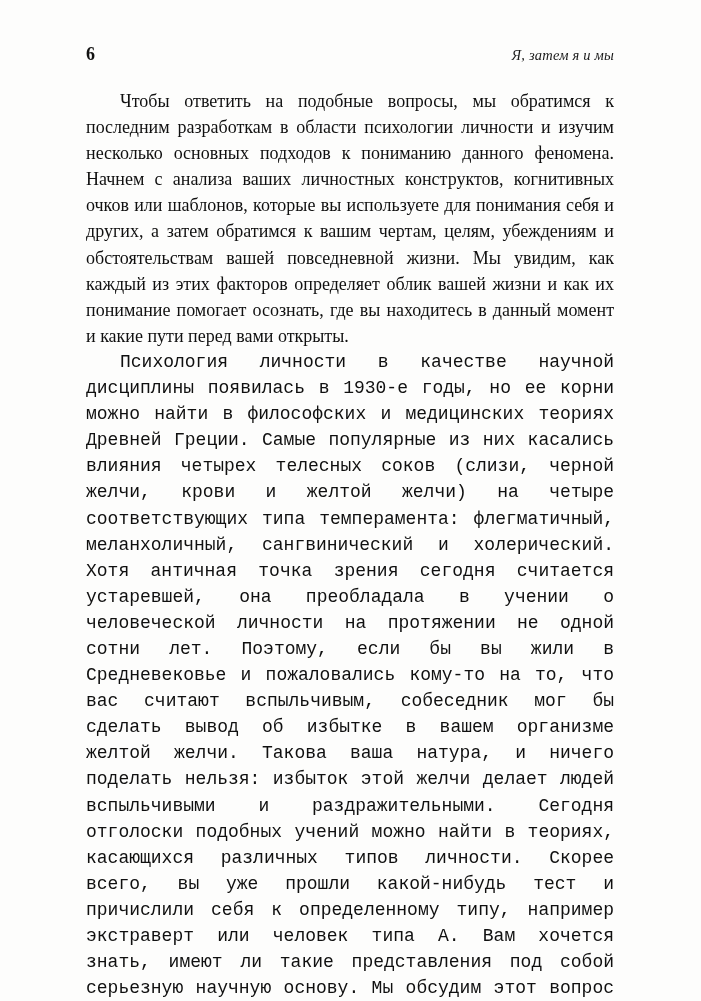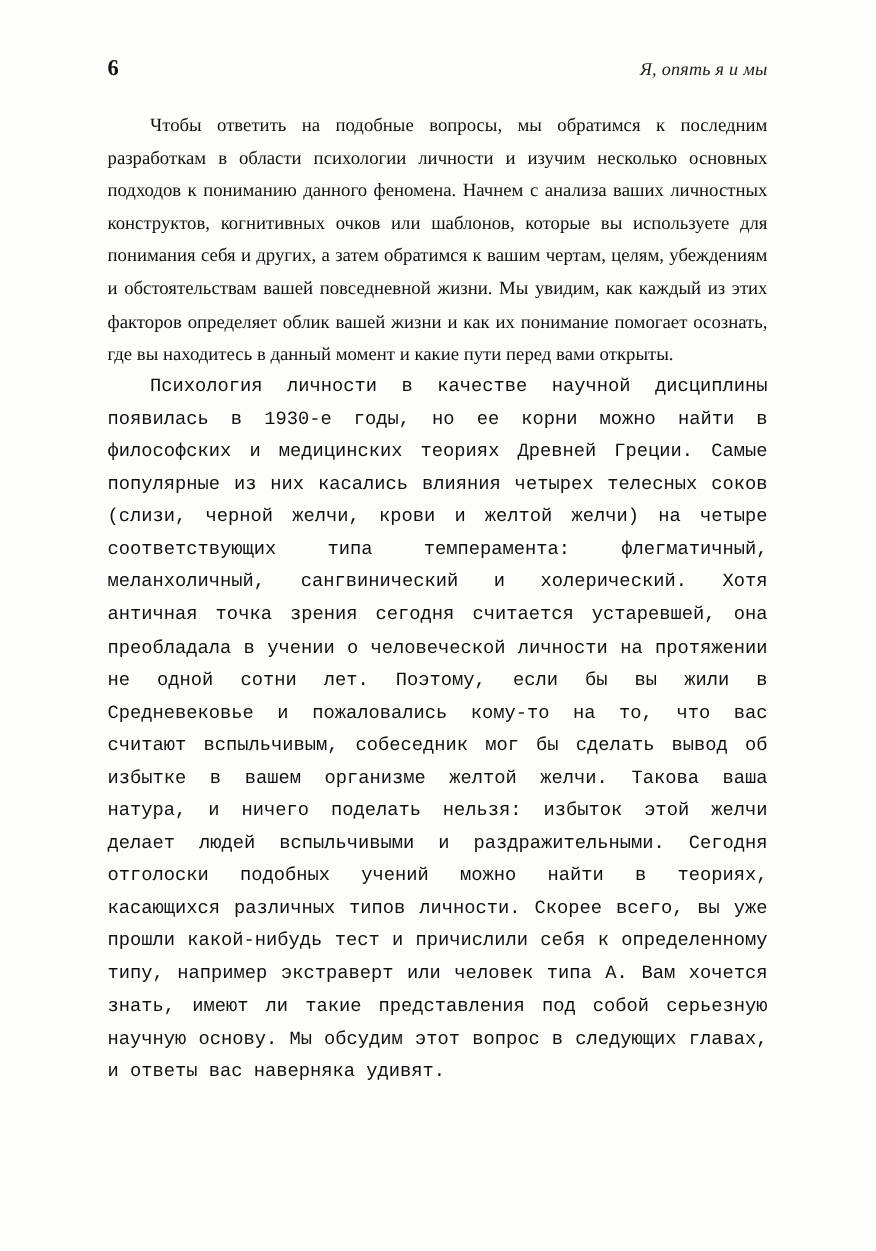--- a/index.html
+++ b/index.html
@@ -41,42 +41,42 @@
     color: #111;
   }
   .head-title {
     font-size: 14.5px;
     font-style: italic;
     color: #1a1a1a;
     letter-spacing: 0.2px;
   }
   .body-text p {
     margin: 0;
-    font-size: 15px;
+    font-size: 18px;
     line-height: 26.1px;
     text-align: justify;
     text-justify: inter-word;
     text-indent: 34px;
     color: #101010;
     hyphens: manual;
   }
   .body-text p + p {
     margin-top: 0;
     font-family: Liberation Mono, monospace;
   }
 </style>
 </head>
 <body>
 
 <div class="page">
   <div class="page-inner">
 
     <div class="running-head">
       <div class="folio">6</div>
-      <div class="head-title">Я, опять я и мы</div>
+      <div class="head-title">Я, затем я и мы</div>
     </div>
 
     <div class="body-text">
       <p>Чтобы ответить на подобные вопросы, мы обратимся к последним разработкам в области психологии личности и изучим несколько основных подходов к пониманию данного феномена. Начнем с анализа ваших личностных конструктов, когнитивных очков или шаблонов, которые вы используете для понимания себя и других, а затем обратимся к вашим чертам, целям, убеждениям и обстоятельствам вашей повседневной жизни. Мы увидим, как каждый из этих факторов определяет облик вашей жизни и как их понимание помогает осознать, где вы находитесь в данный момент и какие пути перед вами открыты.</p>
       <p>Психология личности в качестве научной дисциплины появилась в 1930-е годы, но ее корни можно найти в философских и медицинских теориях Древней Греции. Самые популярные из них касались влияния четырех телесных соков (слизи, черной желчи, крови и желтой желчи) на четыре соответствующих типа темперамента: флегматичный, меланхоличный, сангвинический и холерический. Хотя античная точка зрения сегодня считается устаревшей, она преобладала в учении о человеческой личности на протяжении не одной сотни лет. Поэтому, если бы вы жили в Средневековье и пожаловались кому-то на то, что вас считают вспыльчивым, собеседник мог бы сделать вывод об избытке в вашем организме желтой желчи. Такова ваша натура, и ничего поделать нельзя: избыток этой желчи делает людей вспыльчивыми и раздражительными. Сегодня отголоски подобных учений можно найти в теориях, касающихся различных типов личности. Скорее всего, вы уже прошли какой-нибудь тест и причислили себя к определенному типу, например экстраверт или человек типа А. Вам хочется знать, имеют ли такие представления под собой серьезную научную основу. Мы обсудим этот вопрос в следующих главах, и ответы вас наверняка удивят.</p>
     </div>
 
   </div>
 </div>
 

